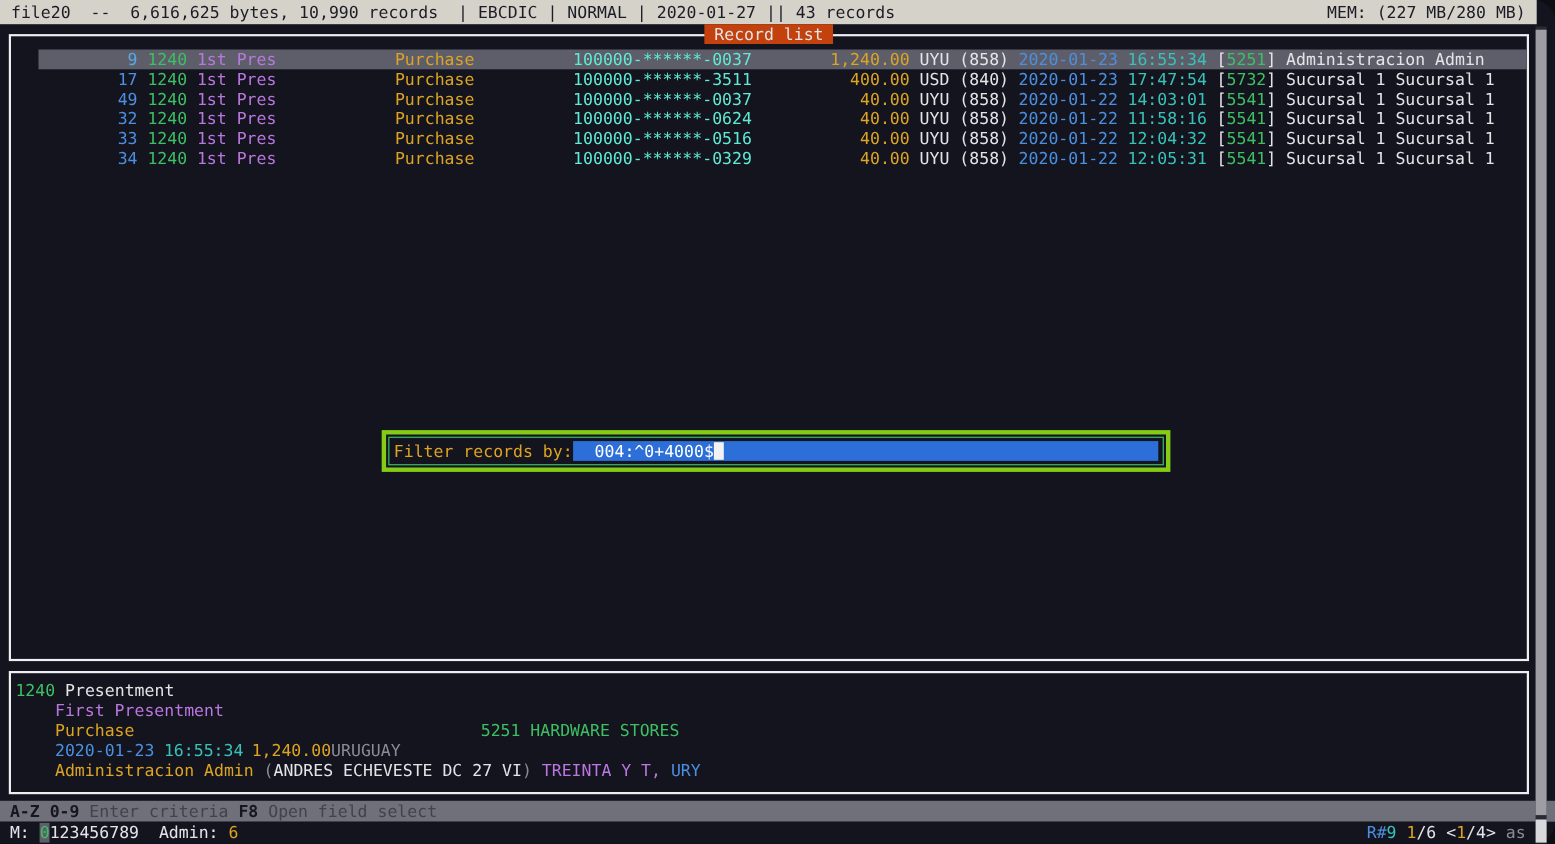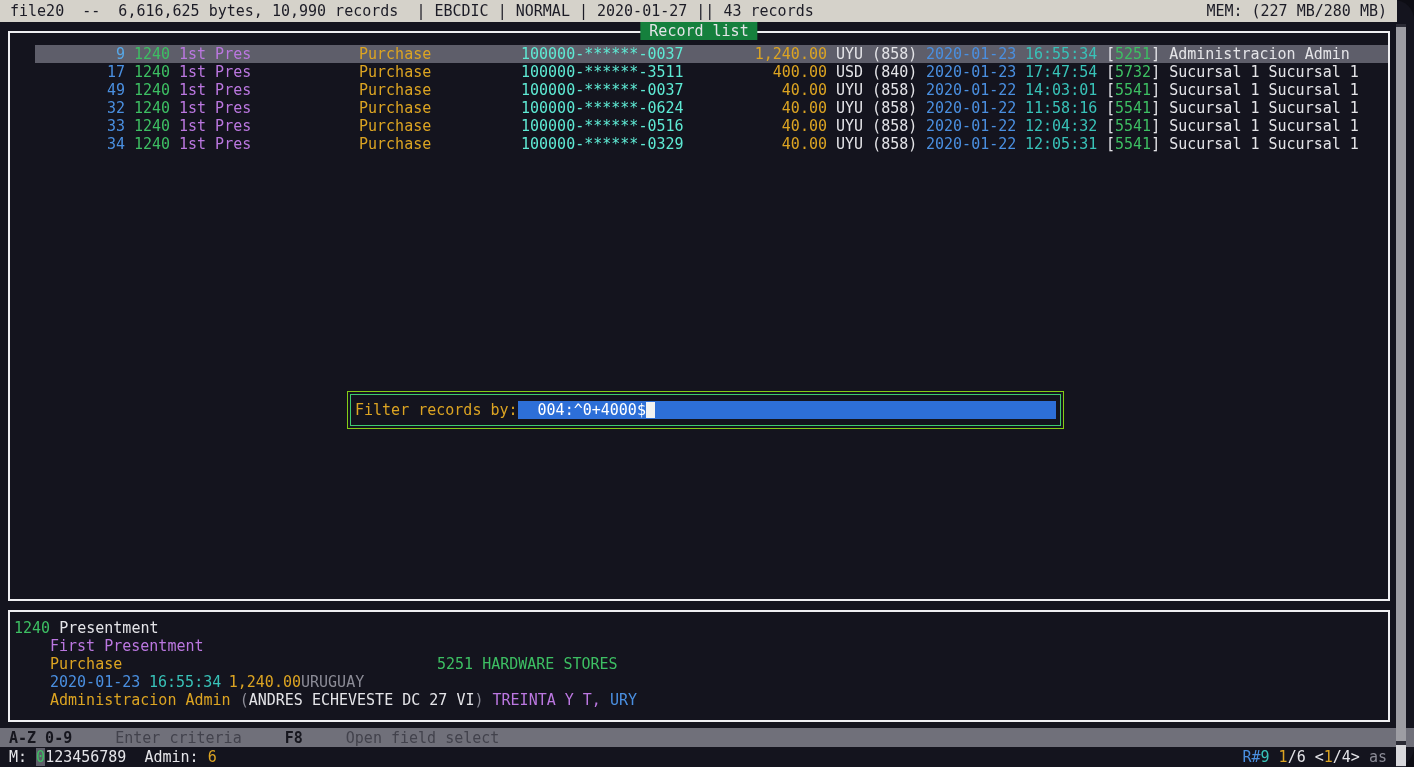--- a/index.html
+++ b/index.html
@@ -24,21 +24,21 @@
   .vscroll-thumb { position:absolute; left:1396px; top:27px; width:10px; height:714px; background:#9d9da3; }
   .vscroll-end   { position:absolute; left:1396px; top:745px; width:10px; height:21px; background:#d8d8dc; }
 
   
   .record-box {
     position:absolute; left:8px; top:31px; width:1382px; height:570px;
     border:2px solid #efeff2; background:#14141e;
   }
   .box-title {
     position:absolute; top:-11px; left:50%; transform:translateX(-50%);
-    background:#15803d; padding:0 9px; color:#e4e4e8; white-space:pre;
+    background:#c2410c; padding:0 9px; color:#e4e4e8; white-space:pre;
   }
   .rows { position:absolute; left:25px; top:12px; width:1353px; }
   .row { height:18px; display:flex; white-space:pre; }
   .row.selected { background:#5e5e6a; }
   .c-num   { width:90px;  text-align:right; color:#4a8fe0; }
   .row.selected .c-num { color:#57a8e8; }
   .c-mti   { width:36px;  margin-left:9px; color:#3dbf63; }
   .c-desc  { width:180px; margin-left:9px; color:#bb77e0; }
   .c-type  { width:162px; color:#dca422; }
   .c-pan   { width:225px; color:#5eead4; }
@@ -47,21 +47,21 @@
   .c-date  { width:90px;  margin-left:9px; color:#4a8fe0; }
   .c-time  { width:72px;  margin-left:9px; color:#38c2b8; }
   .c-mcc   { margin-left:9px; color:#3dbf63; }
   .c-mcc::before { content:"["; color:#e4e4e8; }
   .c-mcc::after  { content:"]"; color:#e4e4e8; }
   .c-merch { margin-left:9px; color:#e4e4e8; }
 
   
   .filter-dialog {
     position:absolute; left:337px; top:358px; width:717px; height:38px;
-    border:1px solid #84cc16; background:#14141e; padding:2px;
+    border:4px solid #84cc16; background:#14141e; padding:2px;
   }
   .filter-inner {
     width:100%; height:100%; border:1px solid #3ecb6e;
     display:flex; align-items:center; padding:0 4px; white-space:pre;
   }
   .filter-label { color:#dca422; }
   .filter-input {
     flex:1; height:18px; background:#2d6fd8; color:#ffffff; white-space:pre;
     display:flex; align-items:center;padding-left:20px;
   }
@@ -85,21 +85,20 @@
   .w387 { width:387px; }
   .w90  { width:90px; }
   .w72  { width:72px; margin-left:9px; }
   .amt80 { width:80px; text-align:right; }
 
   
   .keybar {
     position:absolute; left:0; top:728px; width:1414px; height:19px;
     background:#70707a; display:flex; align-items:center; white-space:pre;
     padding-left:9px;
-    gap:34px;
   }
   .keybar .key  { color:#16161e; font-weight:bold; }
   .keybar .desc { color:#42424c; }
 
   
   .statusbar {
     position:absolute; left:0; top:747px; width:1396px; height:20px;
     background:#14141e; display:flex; align-items:center; white-space:pre;
     padding:0 9px;
   }

